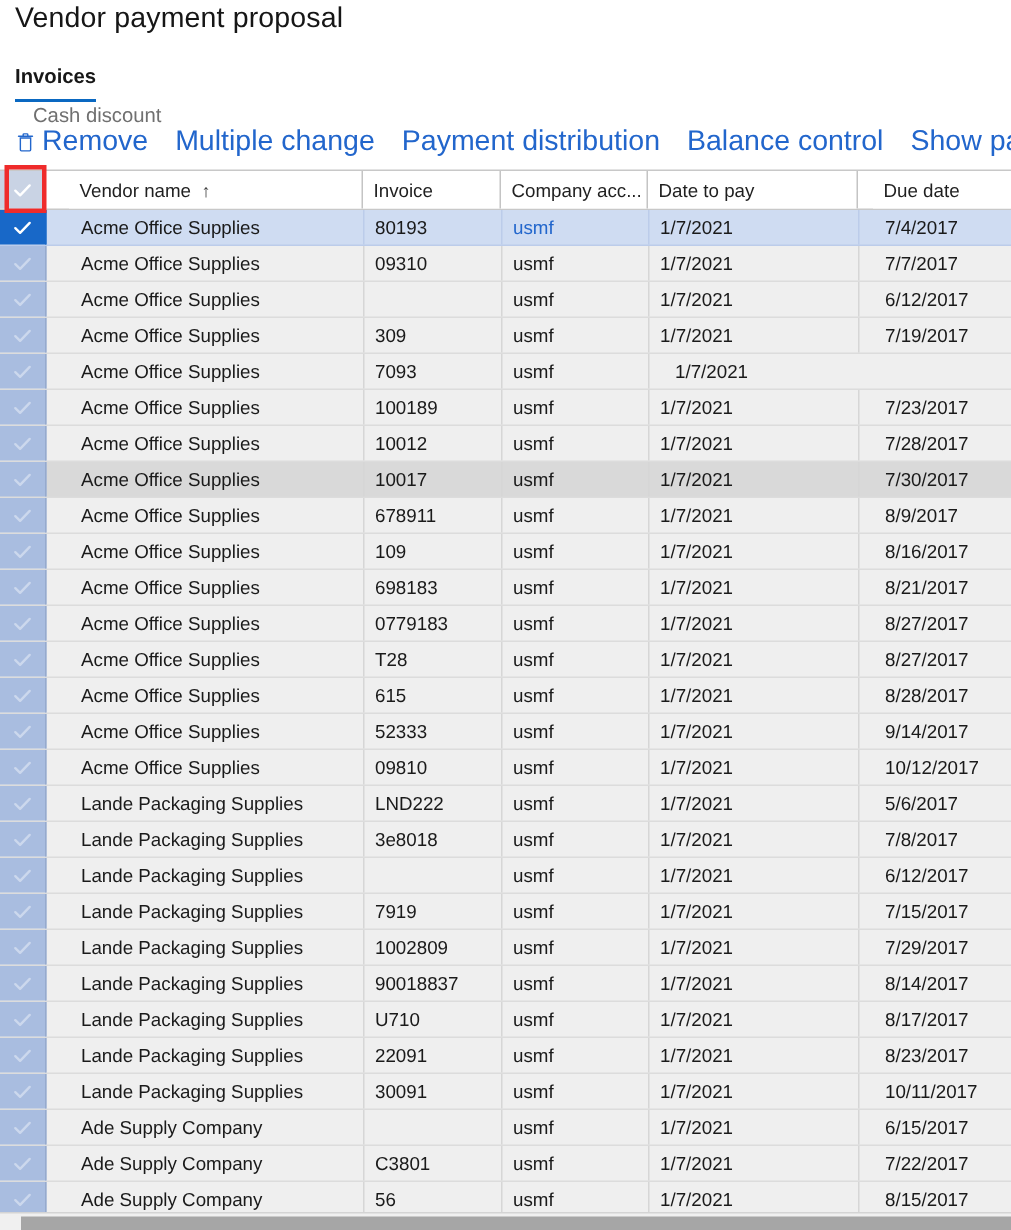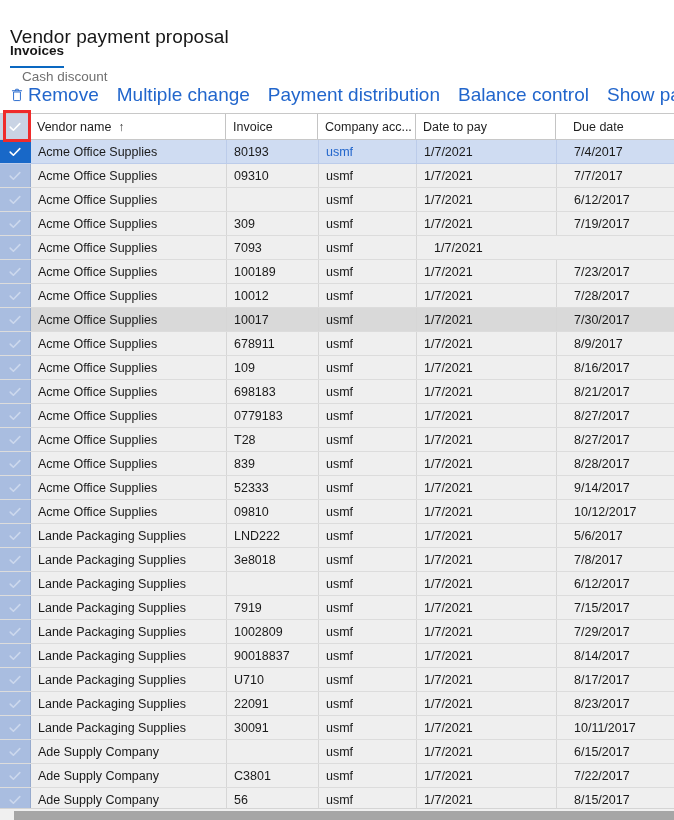--- a/index.html
+++ b/index.html
@@ -23,21 +23,20 @@
   
   .page-title {
     position: absolute;
     left: 10px;
     top: 0px;
     font-size: 19px;
     font-weight: 400;
     color: #161616;
     letter-spacing: 0.1px;
     line-height: 26px;
-    margin-top: 24px;
   }
 
   
   .tabstrip {
     position: absolute;
     left: 8px;
     top: 42px;
     display: flex;
     align-items: flex-start;
     gap: 0px;
@@ -136,21 +135,21 @@
   .cell:last-child { border-right: none; margin-left: 10px; }
 
   
   .c-check {
     width: 30px;
     min-width: 30px;
     padding: 0;
     justify-content: center;
     border-right: 1px solid #d6d6d6;
   }
-  .c-vendor  { width: 196px; min-width: 196px; }
+  .c-vendor  { width: 196px; min-width: 196px; margin-left: 16px; }
   .c-invoice { width: 92px;  min-width: 92px; }
   .c-company { width: 98px;  min-width: 98px; }
   .c-datepay { width: 140px; min-width: 140px; }
   .c-duedate { width: 118px; min-width: 118px; }
 
   .hdr-row .cell {
     font-size: 12.5px;
     color: #1f1f1f;
     border-right: 1px solid #c4c4c4;
     background: #ffffff;
@@ -570,21 +569,21 @@
         <div class="grid-row r-odd">
           <div class="chkcell">
             <svg viewBox="0 0 12 12" class="chk-glyph">
               <path d="M1.2 6.1 L4.4 9.2 L10.8 2.6" fill="none" stroke="#ccd8ed" stroke-width="1.6" stroke-linecap="round" stroke-linejoin="round"></path>
             </svg>
           </div>
           <div class="cell c-vendor">
             <span>Acme Office Supplies</span>
           </div>
           <div class="cell c-invoice">
-            <span>839</span>
+            <span>615</span>
           </div>
           <div class="cell c-company">
             <span>usmf</span>
           </div>
           <div class="cell c-datepay">
             <span>1/7/2021</span>
           </div>
           <div class="cell c-duedate">
             <span>8/28/2017</span>
           </div>

